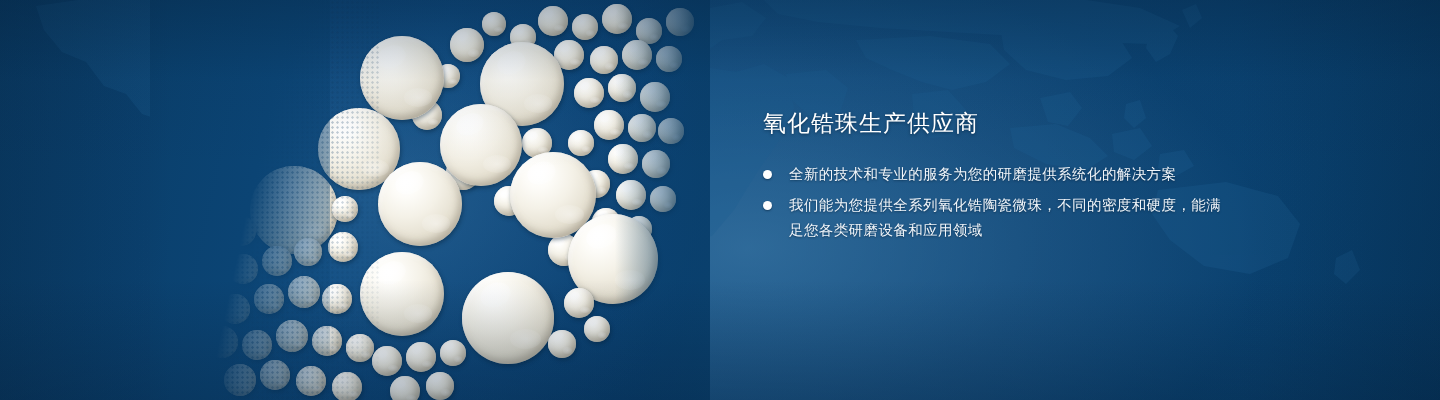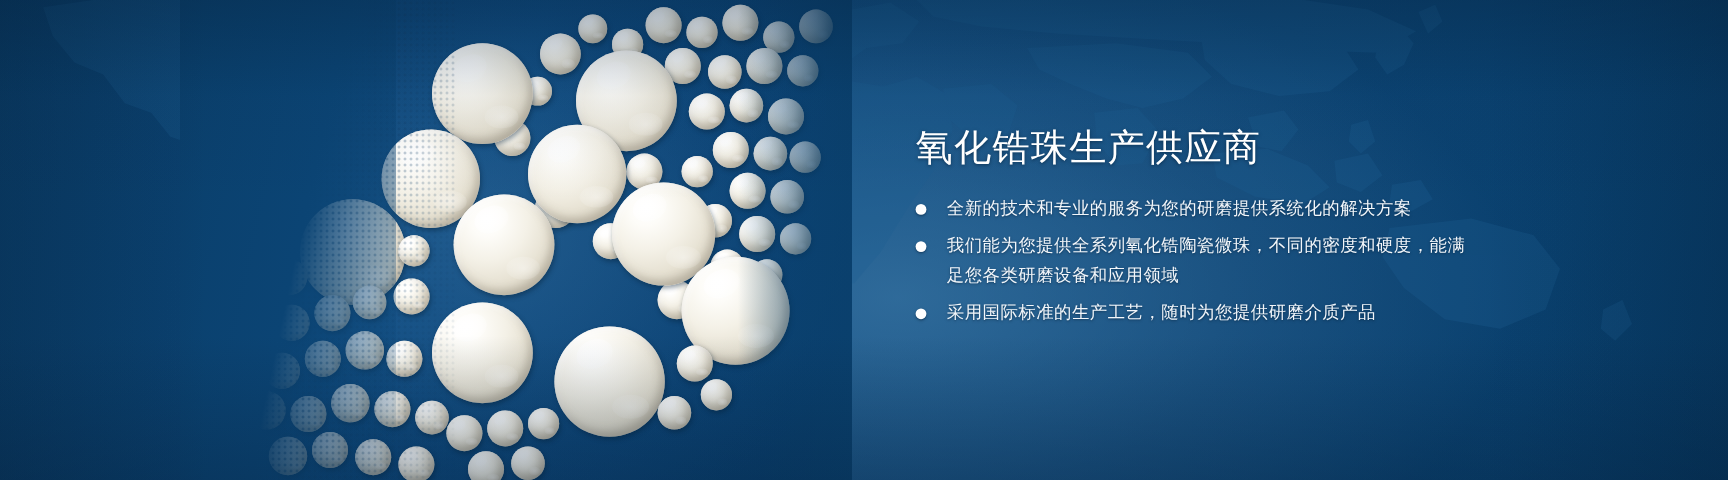--- a/index.html
+++ b/index.html
@@ -132,21 +132,21 @@
 
   
   .text-block {
     position: absolute;
     left: 763px;
     top: 104px;
     width: 470px;
   }
   .headline {
     margin: 0 0 20px 0;
-    font-size: 31px;
+    font-size: 23px;
     line-height: 38px;
     font-weight: 400;
     color: #ffffff;
     letter-spacing: 1px;
     text-shadow: 0 1px 3px rgba(3,26,48,0.60);
     white-space: nowrap;
   }
   .bullet-list {
     list-style: none;
     margin: 0;
@@ -324,20 +324,16 @@
     <h1 class="headline">氧化锆珠生产供应商</h1>
     <ul class="bullet-list">
       <li class="bullet-item">
         <span class="bullet-dot"></span>
         <span class="bullet-text">全新的技术和专业的服务为您的研磨提供系统化的解决方案</span>
       </li>
       <li class="bullet-item">
         <span class="bullet-dot"></span>
         <span class="bullet-text">我们能为您提供全系列氧化锆陶瓷微珠，不同的密度和硬度，能满足您各类研磨设备和应用领域</span>
       </li>
-      <li class="bullet-item">
-        <span class="bullet-dot"></span>
-        <span class="bullet-text">采用国际标准的生产工艺，随时为您提供研磨介质产品</span>
-      </li>
     </ul>
   </div>
 
 </div>
 
 </body></html>

